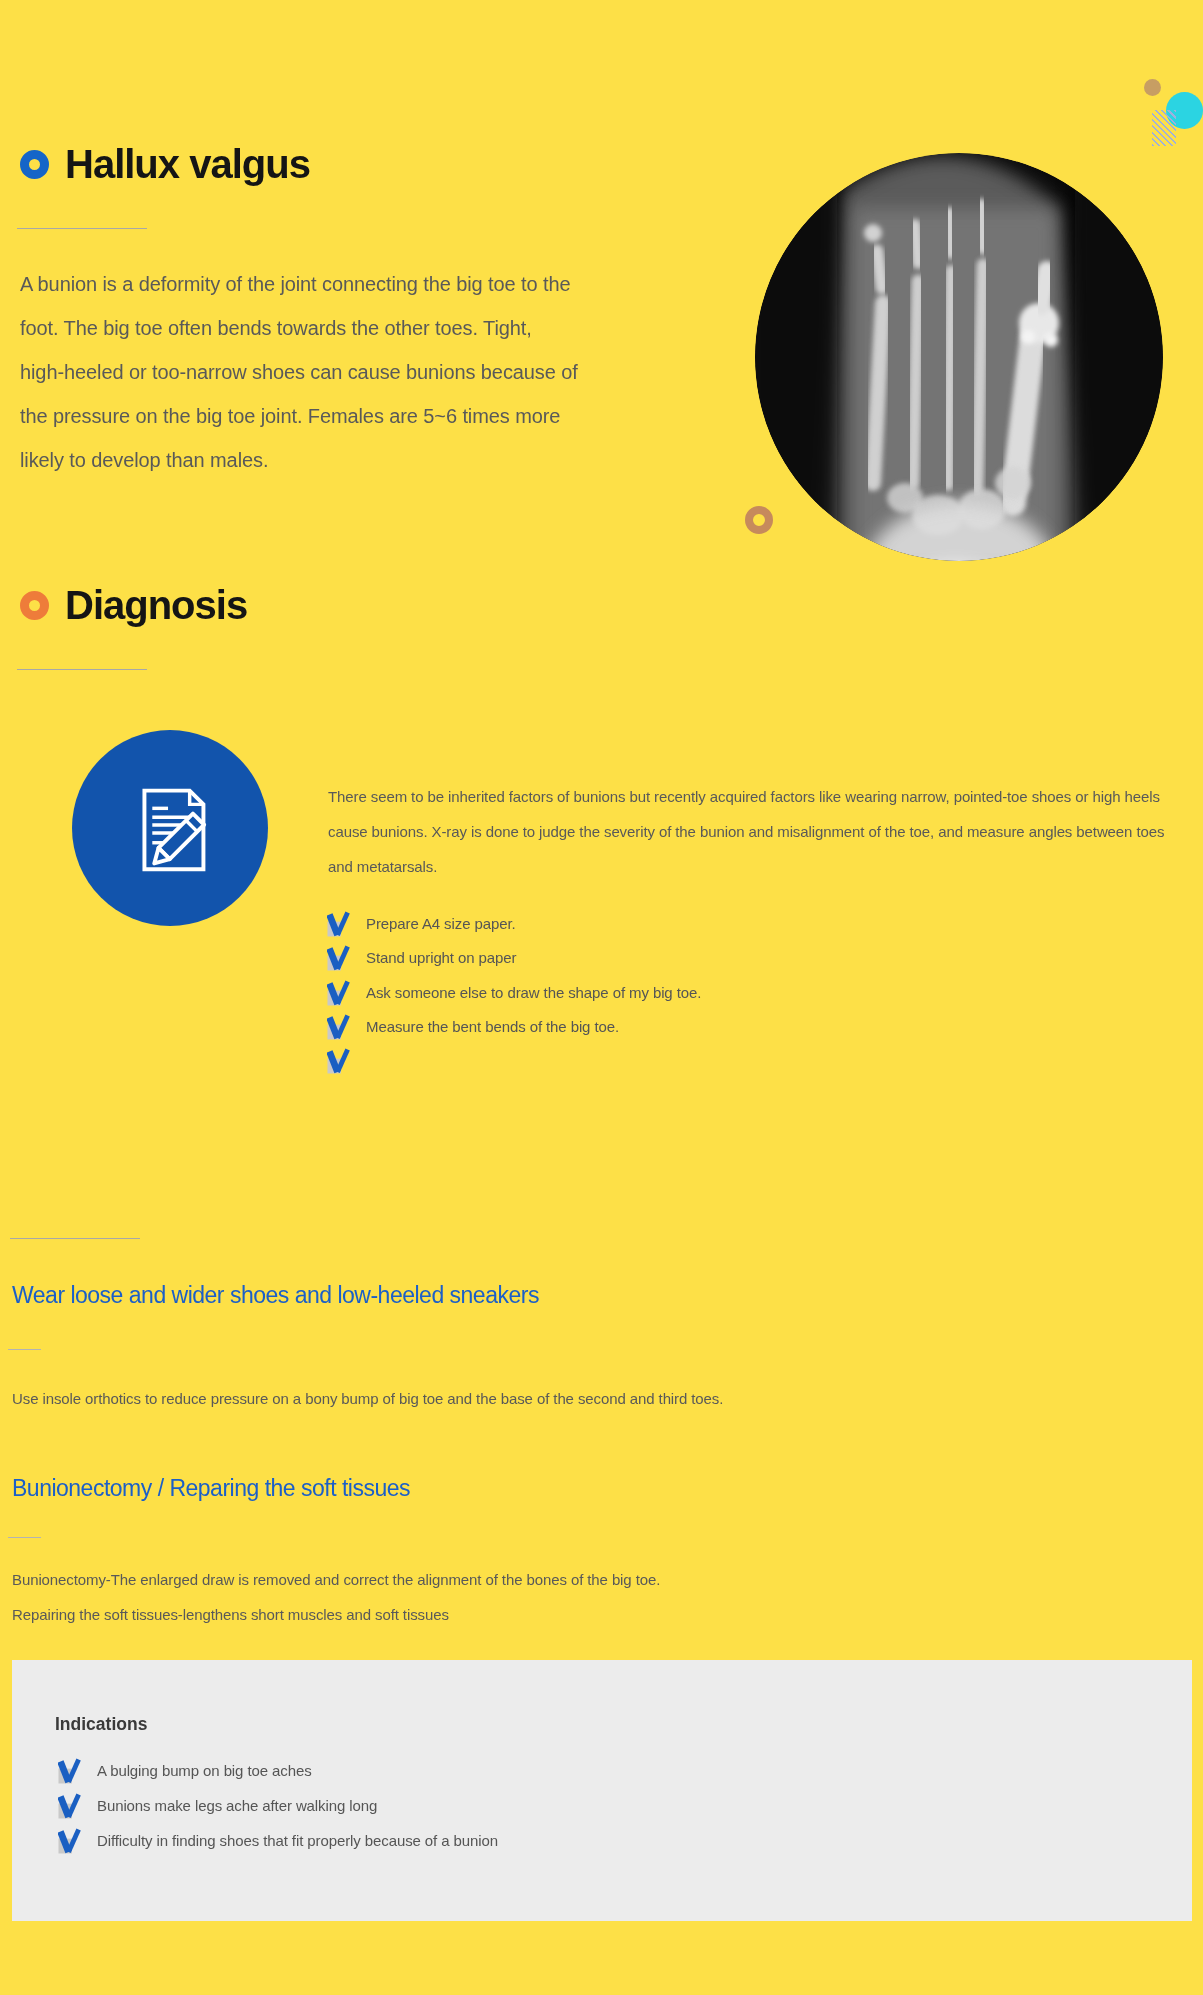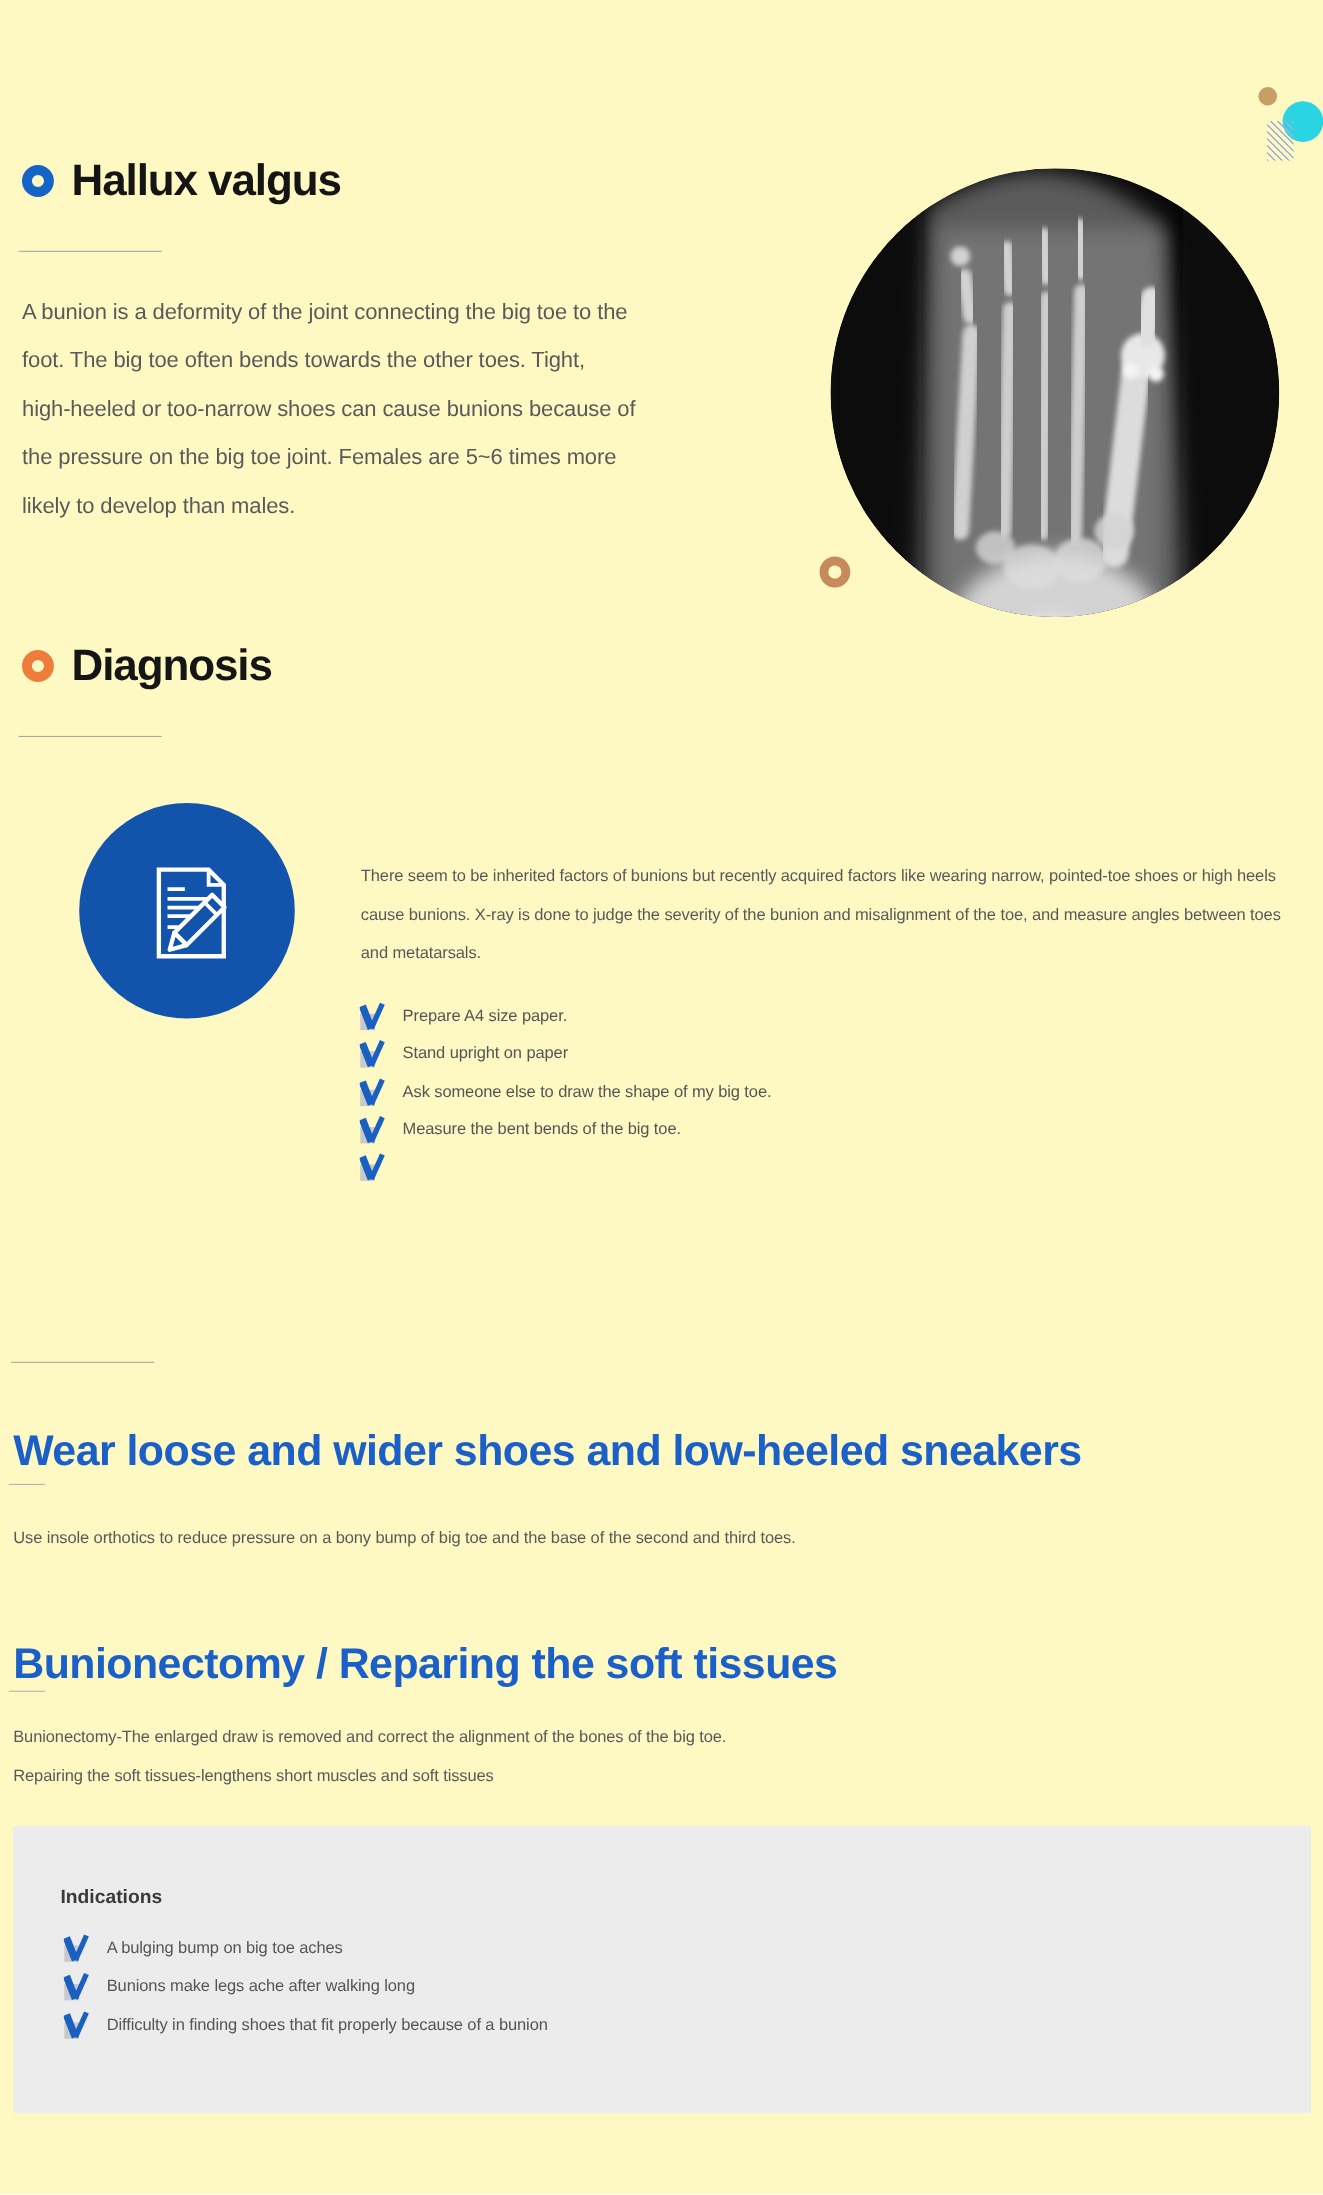--- a/index.html
+++ b/index.html
@@ -1,17 +1,17 @@
 <!DOCTYPE html>
 <html><head>
 <meta charset="utf-8">
 <style>
   html,body{margin:0;padding:0;background:#ffffff;}
   body{font-family:"Liberation Sans","DejaVu Sans",sans-serif;}
-  #page{position:relative;width:1203px;height:1995px;background:#fef9c3;overflow:hidden;}
+  #page{position:relative;width:1203px;height:1995px;background:#fde047;overflow:hidden;}
 
   
   .dot-tan{position:absolute;left:1144px;top:79px;width:17px;height:17px;border-radius:50%;background:#c79e63;}
   .dot-cyan{position:absolute;left:1166px;top:92px;width:37px;height:37px;border-radius:50%;background:#2bd4e2;}
   .hatch{position:absolute;left:1152px;top:110px;width:24px;height:36px;z-index:2;
          background:repeating-linear-gradient(45deg,#9fb0dd 0 1.5px,rgba(255,255,255,0) 1.5px 4.5px);}
 
   
   .section-head{position:absolute;display:flex;align-items:center;gap:16px;}
   .ring{width:29px;height:29px;border-radius:50%;box-sizing:border-box;flex:0 0 auto;}
@@ -30,21 +30,21 @@
   
   .diag-circle{position:absolute;left:72px;top:730px;width:196px;height:196px;border-radius:50%;
                background:#1254ac;display:flex;align-items:center;justify-content:center;}
 
   
   .chk-row{position:absolute;display:flex;align-items:flex-start;gap:16px;height:30px;}
   .chk-ico{width:23px;height:27px;flex:0 0 auto;margin-top:0px;}
   .chk-txt{font-size:15px;color:#555555;line-height:26px;letter-spacing:-0.1px;white-space:nowrap;text-align:right;}
 
   
-  .sub-title{position:absolute;font-size:39px;font-weight:bold;color:#1b5fc8;letter-spacing:-0.5px;white-space:nowrap;margin-top:16px;}
+  .sub-title{position:absolute;font-size:23px;font-weight:normal;color:#1b5fc8;letter-spacing:-0.5px;white-space:nowrap;}
   .sub-divider{position:absolute;width:33px;height:1px;background:#b3b3b3;}
   .sub-body{position:absolute;font-size:15px;line-height:35px;color:#595959;letter-spacing:-0.1px;}
 
   
   .gray-box{position:absolute;left:12px;top:1660px;width:1180px;height:261px;background:#ececec;}
   .ind-title{position:absolute;left:55px;top:1714px;font-size:17.5px;font-weight:bold;color:#3a3a3a;}
 </style>
 </head>
 <body>
 

